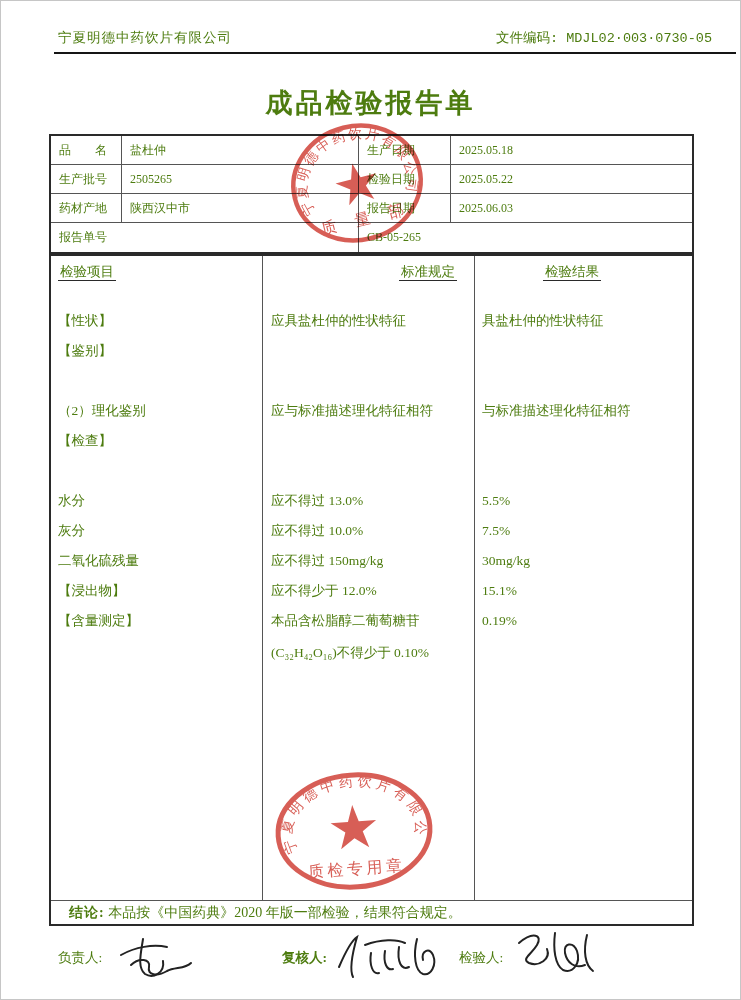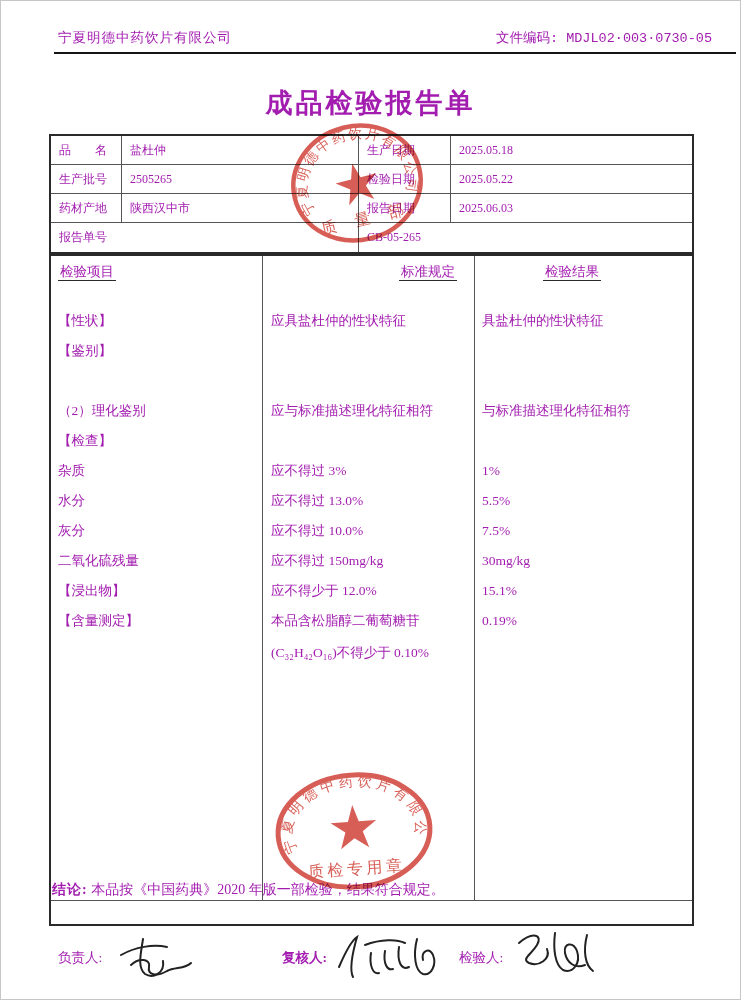--- a/index.html
+++ b/index.html
@@ -1,19 +1,19 @@
 <!DOCTYPE html>
 <html><head>
 <meta charset="utf-8">
 <style>
   html,body{margin:0;padding:0;background:#e8e8e8;}
   .page{
     position:relative;width:741px;height:1000px;background:#ffffff;
     border:1px solid #c6c6c6;box-sizing:border-box;overflow:hidden;
-    font-family:"Liberation Serif","DejaVu Serif",serif;color:#a21caf;
+    font-family:"Liberation Serif","DejaVu Serif",serif;color:#4d7c0f;
   }
   
   .hdr-company{position:absolute;left:57px;top:28px;font-size:13.5px;letter-spacing:1px;}
   .hdr-code{position:absolute;right:28px;top:28px;font-size:13.5px;font-family:"Liberation Mono","DejaVu Sans Mono",monospace;}
   .hdr-rule{position:absolute;left:53px;top:51px;width:682px;height:2px;background:#151515;}
   
   .title{position:absolute;left:0;top:84px;width:100%;text-align:center;
          font-size:27px;font-weight:bold;letter-spacing:3px;}
   
   .info-table{
@@ -35,21 +35,21 @@
   .vline{position:absolute;top:0;width:1px;height:644px;background:#555;}
   .vline.v1{left:211px;} .vline.v2{left:423px;}
   .col-head{position:absolute;top:6px;height:22px;line-height:20px;}
   .col-head .ul{border-bottom:1px solid #2a2a2a;padding:0 2px 1px 2px;}
   .ch1{left:7px;} .ch2{left:194px;width:212px;text-align:right;font-family:Liberation Serif, serif;} .ch3{left:423px;width:196px;text-align:center;}
   .irow{position:absolute;left:0;width:641px;height:30px;line-height:30px;white-space:nowrap;}
   .irow .c-item{position:absolute;left:7px;}
   .irow .c-std{position:absolute;left:220px;}
   .irow .c-res{position:absolute;left:431px;}
   .concl-sep{position:absolute;left:0;top:644px;width:641px;height:1px;background:#555;}
-  .concl{position:absolute;left:0;top:622px;width:641px;height:23px;line-height:23px;padding-left:1px;box-sizing:border-box;font-size:14px;white-space:nowrap;}
+  .concl{position:absolute;left:0;top:645px;width:641px;height:23px;line-height:23px;padding-left:18px;box-sizing:border-box;font-size:14px;white-space:nowrap;}
   .concl .lbl{font-weight:bold;letter-spacing:1px;}
   
   .stamp{position:absolute;opacity:0.82;mix-blend-mode:multiply;}
   .stamp-top{left:268px;top:108px;}
   .stamp-bottom{left:253px;top:755px;}
   
   .sig-label{position:absolute;top:948px;font-size:13.5px;}
   .sl1{left:57px;} .sl2{left:281px;font-weight:bold;} .sl3{left:458px;}
   .sig-svg{position:absolute;}
   .sg1{left:110px;top:930px;} .sg2{left:330px;top:926px;} .sg3{left:510px;top:924px;}
@@ -106,25 +106,20 @@
         </div>
       <div class="irow" style="top:140px">
           <span class="c-item">（2）理化鉴别</span>
           <span class="c-std">应与标准描述理化特征相符</span>
           <span class="c-res">与标准描述理化特征相符</span>
         </div>
       <div class="irow" style="top:170px">
           <span class="c-item">【检查】</span>
           <span class="c-std"></span>
           <span class="c-res"></span>
-        </div>
-      <div class="irow" style="top:200px">
-          <span class="c-item">杂质</span>
-          <span class="c-std">应不得过 3%</span>
-          <span class="c-res">1%</span>
         </div>
       <div class="irow" style="top:230px">
           <span class="c-item">水分</span>
           <span class="c-std">应不得过 13.0%</span>
           <span class="c-res">5.5%</span>
         </div>
       <div class="irow" style="top:260px">
           <span class="c-item">灰分</span>
           <span class="c-std">应不得过 10.0%</span>
           <span class="c-res">7.5%</span>

